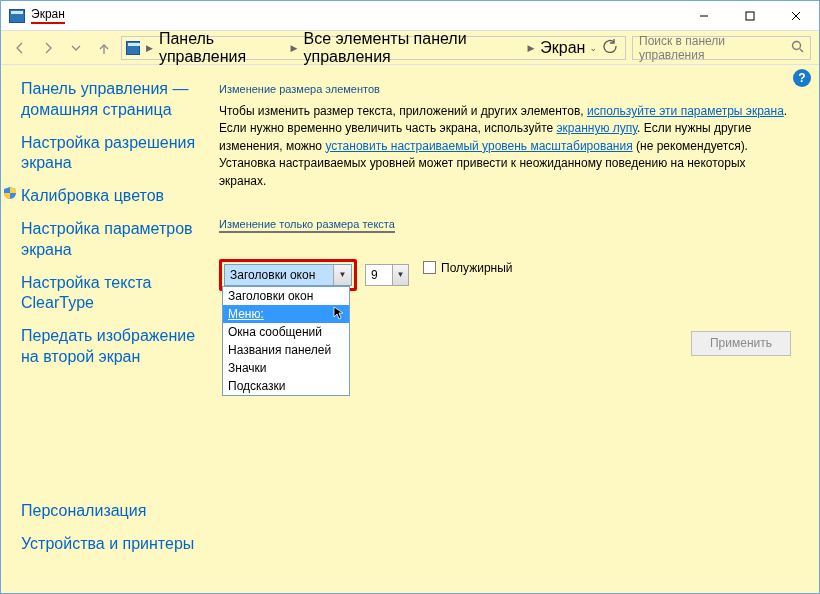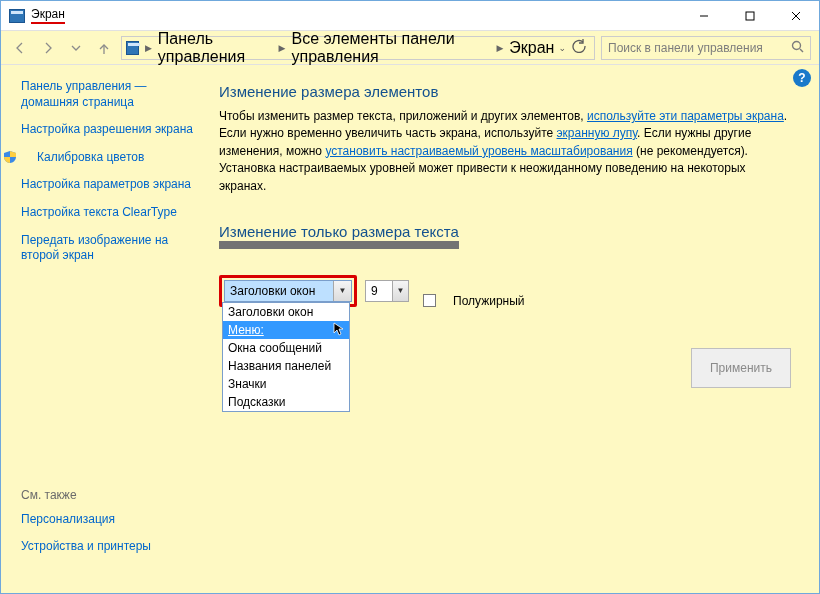--- a/index.html
+++ b/index.html
@@ -78,50 +78,50 @@
   .addr .mini-icon{
     width:16px;height:14px;background:#2e75b6;border:1px solid #1a5490;position:relative;
   }
   .addr .mini-icon::after{content:"";position:absolute;left:1px;top:1px;width:12px;height:3px;background:#cfe6fb;}
   .crumb { font-size:16px; color:#000; }
   .chev { color:#666; font-size:9px; padding:0 2px;}
   .addr-tail { margin-left:auto; display:flex; align-items:center; gap:6px; padding-right:4px;}
   .little-chev { font-size:9px; color:#5a5a5a; }
   .refresh svg{width:14px;height:14px;stroke:#5a5a5a;stroke-width:1.3;fill:none;}
   .searchbox{
-    width:210px; height:24px;
+    width:179px; height:24px;
     border:1px solid #ccc;
     display:flex; align-items:center;
     padding:0 6px;
     color:#7d7d7d;
     font-size:12px;
     justify-content:space-between;
   }
   .searchbox .sicon svg{width:13px;height:13px;stroke:#7d7d7d;stroke-width:1.4;fill:none;}
 
   
   .content {
     flex:1;
     display:flex;
     position:relative;
   }
   .sidebar {
     width:210px;
     padding:14px 14px 14px 20px;
-    font-size:12px;
+    font-size:16px;
     display:flex; flex-direction:column;
   }
   .sidebar a {
     color:#0066cc;
     text-decoration:none;
     display:block;
     margin-bottom:12px;
     line-height:1.3;
   }
-  .shield-row { display:flex; align-items:flex-start; gap:20px; margin-bottom:12px; margin-left:-18px;}
+  .shield-row { display:flex; align-items:flex-start; gap:4px; margin-bottom:12px; margin-left:-18px;}
   .shield {
     width:14px;height:14px;
   }
   .see-also{
     margin-top:auto;
     padding-bottom:12px;
   }
   .see-also .hdr{ color:#6b6b6b; margin-bottom:10px;}
 
   .main {
@@ -132,25 +132,25 @@
   .help-icon{
     position:absolute; top:4px; right:8px;
     width:18px;height:18px;border-radius:50%;
     background:#1979ca;color:#fff;
     display:flex;align-items:center;justify-content:center;
     font-size:12px;font-weight:bold;
   }
   h2.section {
     color:#13518f;
     font-weight:400;
-    font-size:15px;
+    font-size:11px;
     margin:4px 0 8px 0;
   }
   h2.section.underlined {
-    border-bottom:8px solid #737373;
+    border-bottom:2px solid #737373;
     display:inline-block;
     padding-bottom:1px;
   }
   .para{
     font-size:12px;
     line-height:1.45;
     color:#000;
     margin-bottom:6px;
   }
   .para a{ color:#0066cc; text-decoration:underline; }
@@ -213,30 +213,30 @@
     width:44px;height:22px;border:1px solid #a7a7a7;background:#fff;
     display:flex;align-items:center;font-size:12px;
     margin-top:5px;
   }
   .size-combo .val{flex:1;padding:0 5px;}
   .size-combo .dd{
     width:16px;height:20px;border-left:1px solid #a7a7a7;
     background:linear-gradient(#f5f5f5,#dcdcdc);
     display:flex;align-items:center;justify-content:center;font-size:8px;color:#333;
   }
-  .chk-row{ display:flex; align-items:center; gap:17px; font-size:12px; margin-top:19px; margin-left:6px;}
+  .chk-row{ display:flex; align-items:center; gap:5px; font-size:12px; margin-top:2px; margin-left:6px;}
   .chk{
     width:13px;height:13px;border:1px solid #7a7a7a;background:#fff;
   }
   .apply-area{
     margin-top:40px;
     display:flex; justify-content:flex-end;
   }
   .apply-btn{
-    width:100px;height:40px;
+    width:100px;height:25px;
     border:1px solid #bfbfbf;
     background:#efefef;
     color:#8a8a8a;
     font-size:12px;
     display:flex;align-items:center;justify-content:center;
   }
 </style>
 </head>
 <body>
 
@@ -329,21 +329,20 @@
           <path d="M7 1 L13 3 V7 L7 7 Z" fill="#ffcf3f"></path>
           <path d="M7 7 L7 13 C4 13 1 10 1 7 Z" fill="#ffcf3f"></path>
         </svg>
         <a style="margin-bottom:0">Калибровка цветов</a>
       </div>
       <a>Настройка параметров экрана</a>
       <a>Настройка текста ClearType</a>
       <a>Передать изображение на второй экран</a>
 
       <div class="see-also">
-        <div class="hdr">См. также</div>
         <a>Персонализация</a>
         <a>Устройства и принтеры</a>
       </div>
     </div>
 
     <div class="main">
       <div class="help-icon">?</div>
 
       <h2 class="section">Изменение размера элементов</h2>
       <div class="para">

